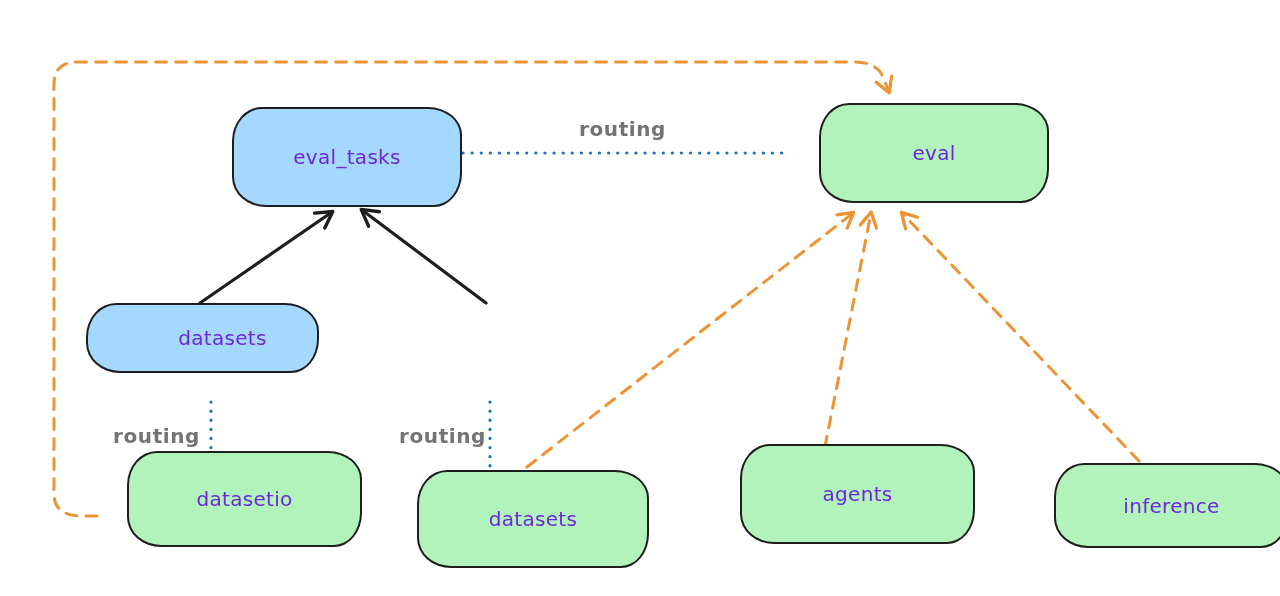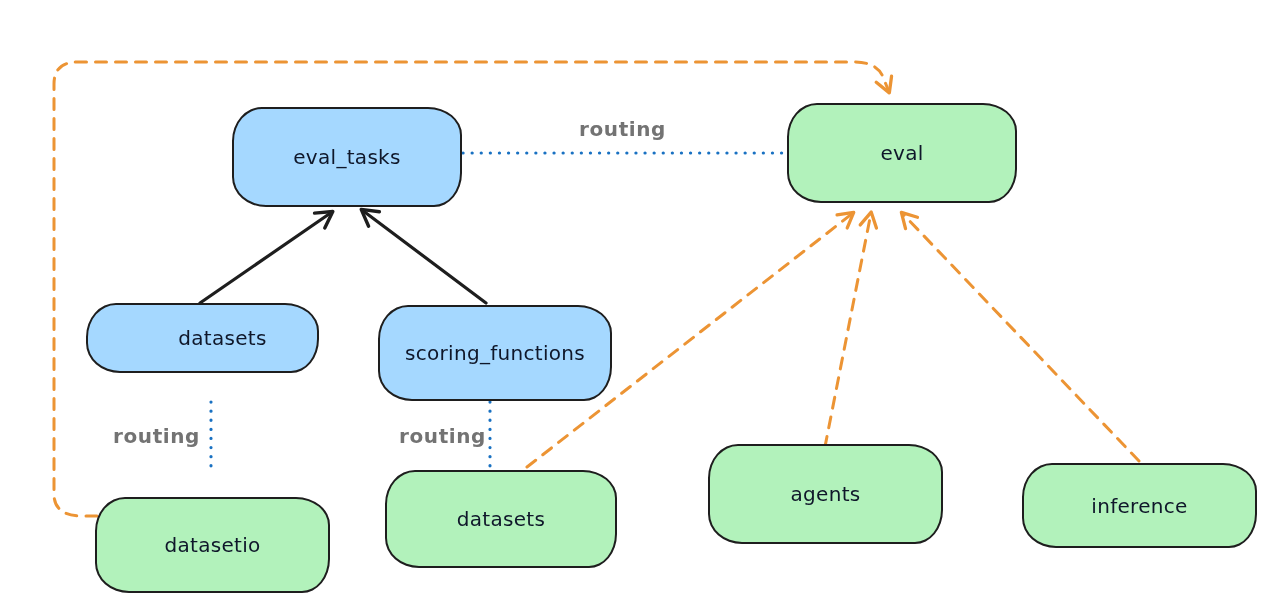--- a/index.html
+++ b/index.html
@@ -13,26 +13,26 @@
   }
   .edges { position: absolute; inset: 0; width: 1280px; height: 596px; }
   .node {
     position: absolute;
     display: flex;
     align-items: center;
     justify-content: center;
     border: 2.6px solid #1e1e1e;
     border-radius: 30px 34px 28px 34px / 34px 28px 34px 30px;
     font-size: 20px;
-    color: #0f172a;
+    color: #6d28d9;
     box-sizing: border-box;
     letter-spacing: 0.3px;
   }
   .node.blue  { background: #a5d8ff; }
-  .node.green { background: #b2f2bb; }
+  .node.green { background: #b2f2bb; margin-left: 32px; }
   .edge-label {
     position: absolute;
     color: #737373;
     font-size: 20px;
     font-weight: 700;
     letter-spacing: 0.6px;
     white-space: nowrap;
   }
 </style>
 </head>
@@ -68,25 +68,22 @@
   </div>
 
   <div class="node green" style="left:787px;  top:103px; width:230px; height:100px;">
     <span>eval</span>
   </div>
 
   <div class="node blue" style="left:86px;   top:303px; width:233px; height:70px;padding-left:40px;">
     <span>datasets</span>
   </div>
 
-  <div class="node blue" style="left:378px;  top:305px; width:234px; height:96px;">
-    <span>scoring_functions</span>
-  </div>
 
-  <div class="node green" style="left:95px;   top:497px; width:235px; height:96px;">
+  <div class="node green" style="left:95px;   top:451px; width:235px; height:96px;">
     <span>datasetio</span>
   </div>
 
   <div class="node green" style="left:385px;  top:470px; width:232px; height:98px;">
     <span>datasets</span>
   </div>
 
   <div class="node green" style="left:708px;  top:444px; width:235px; height:100px;">
     <span>agents</span>
   </div>

